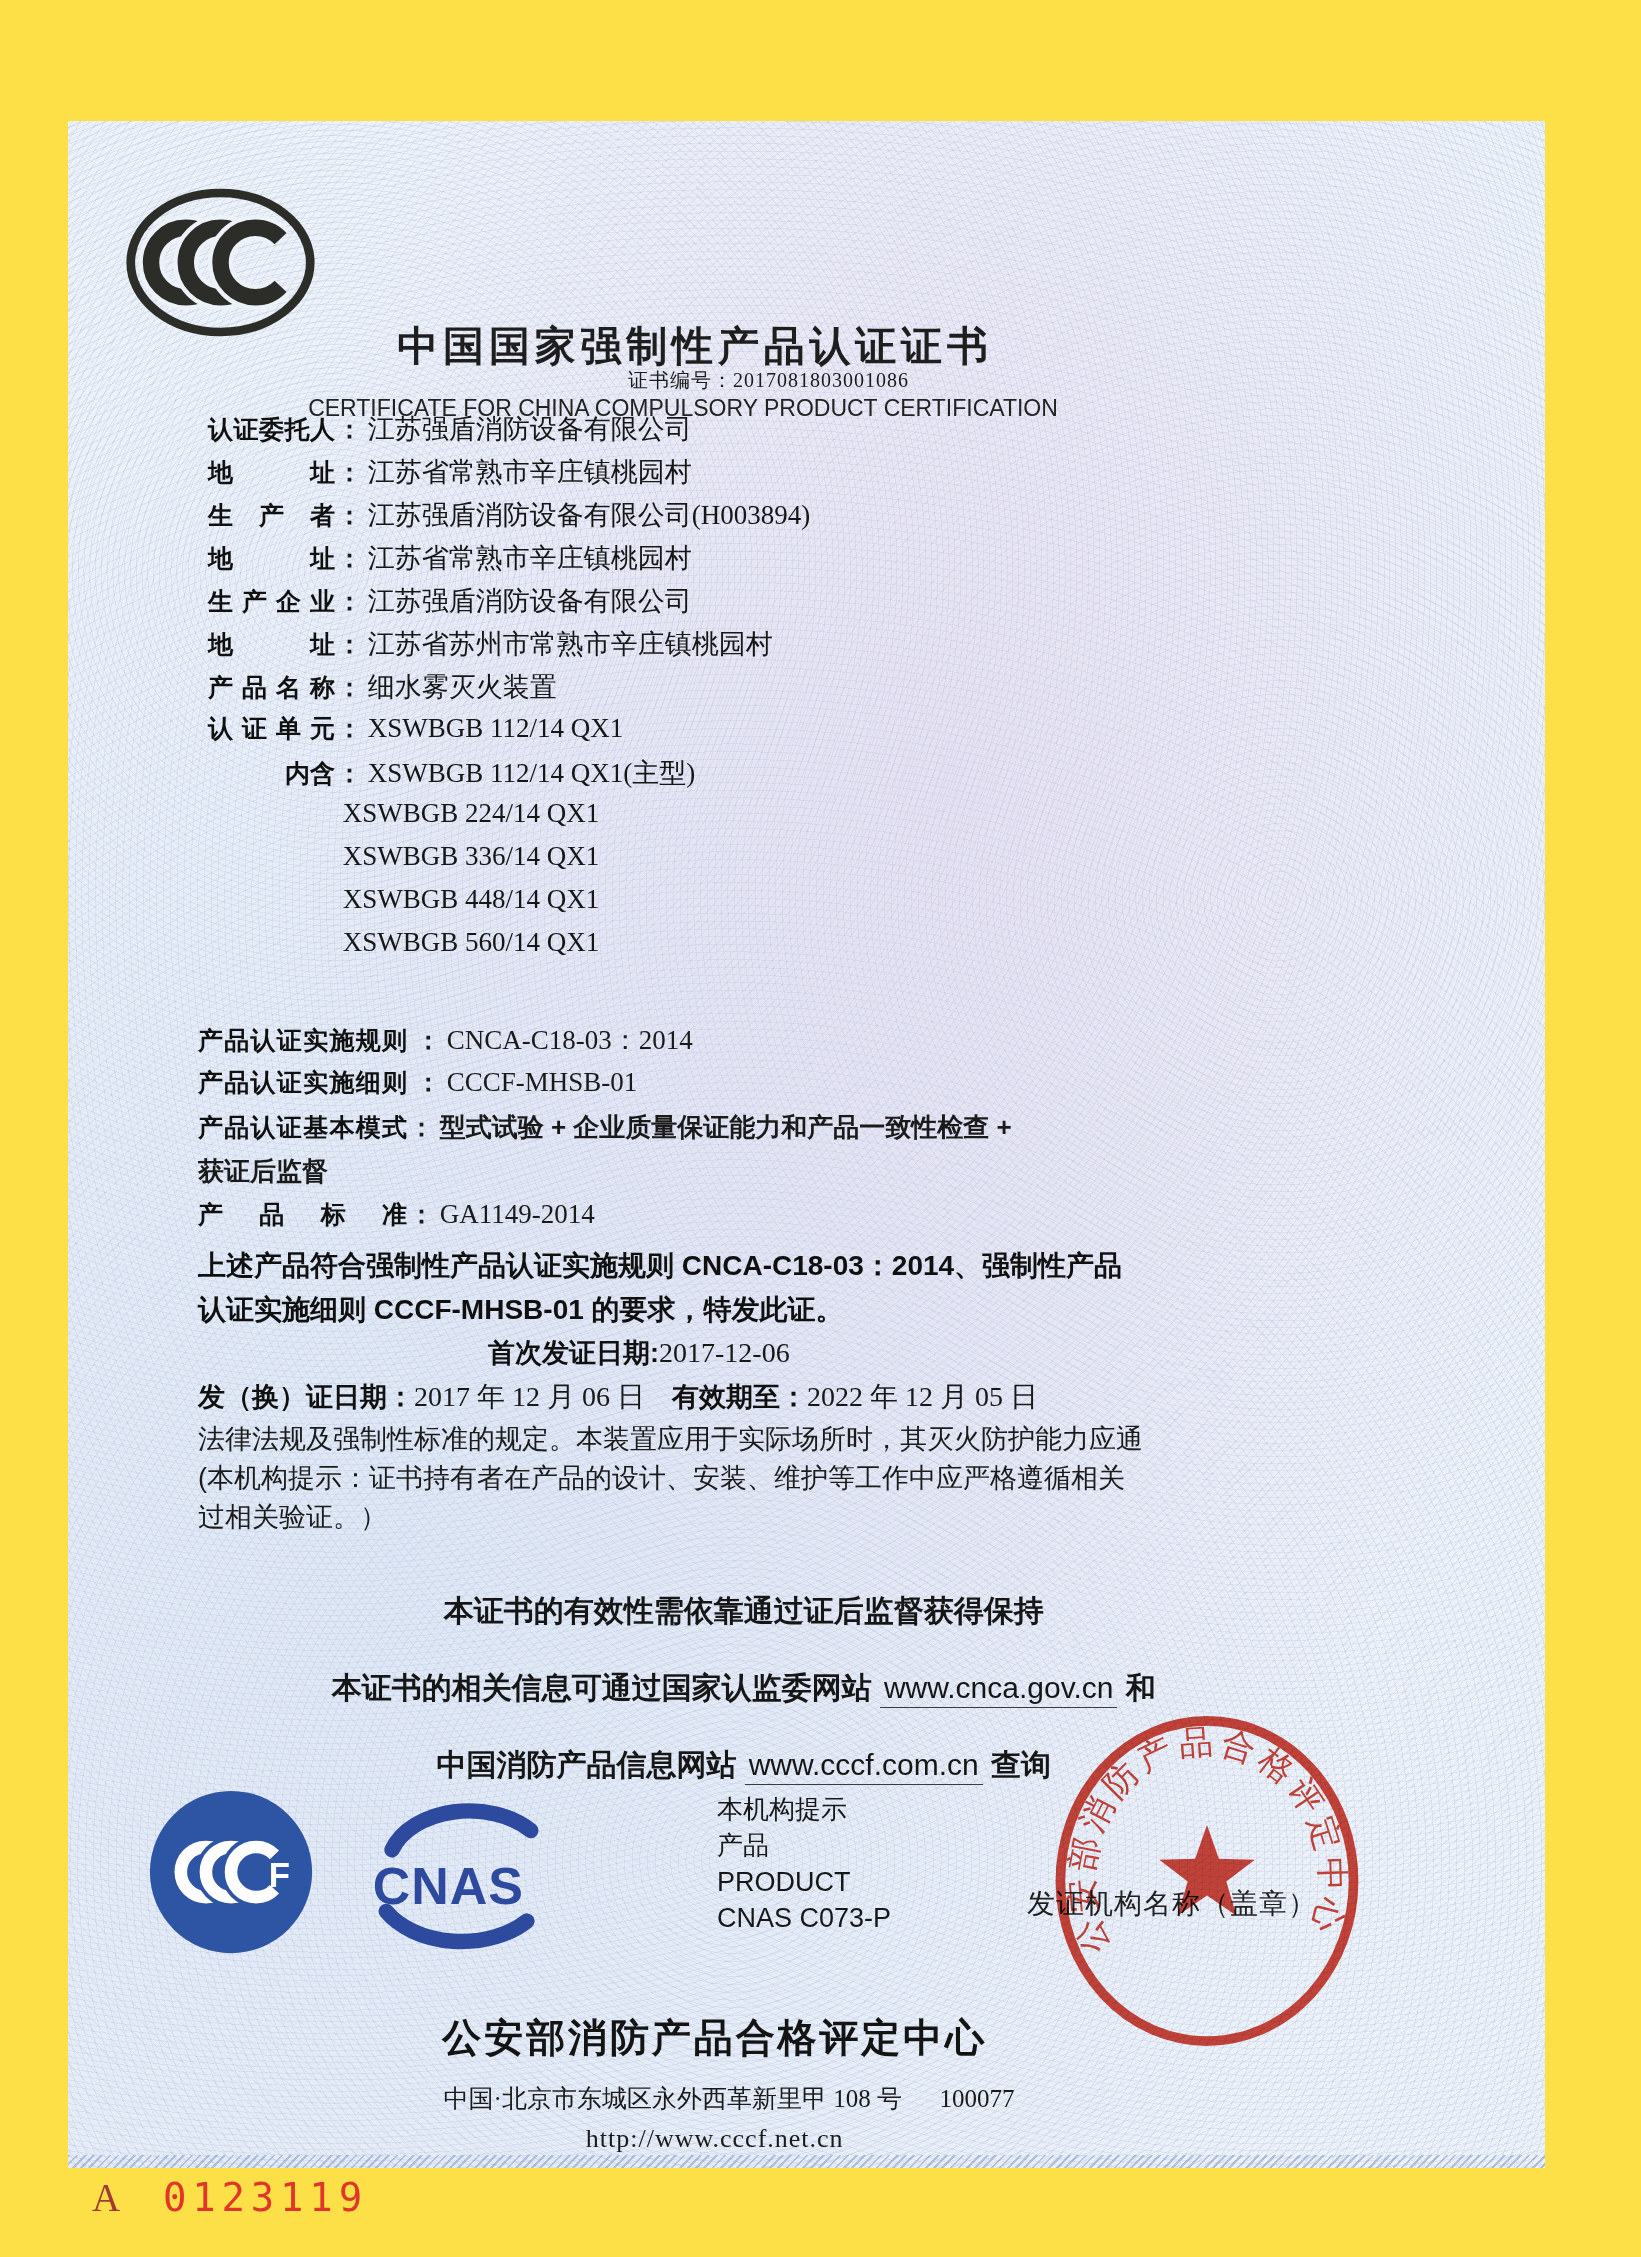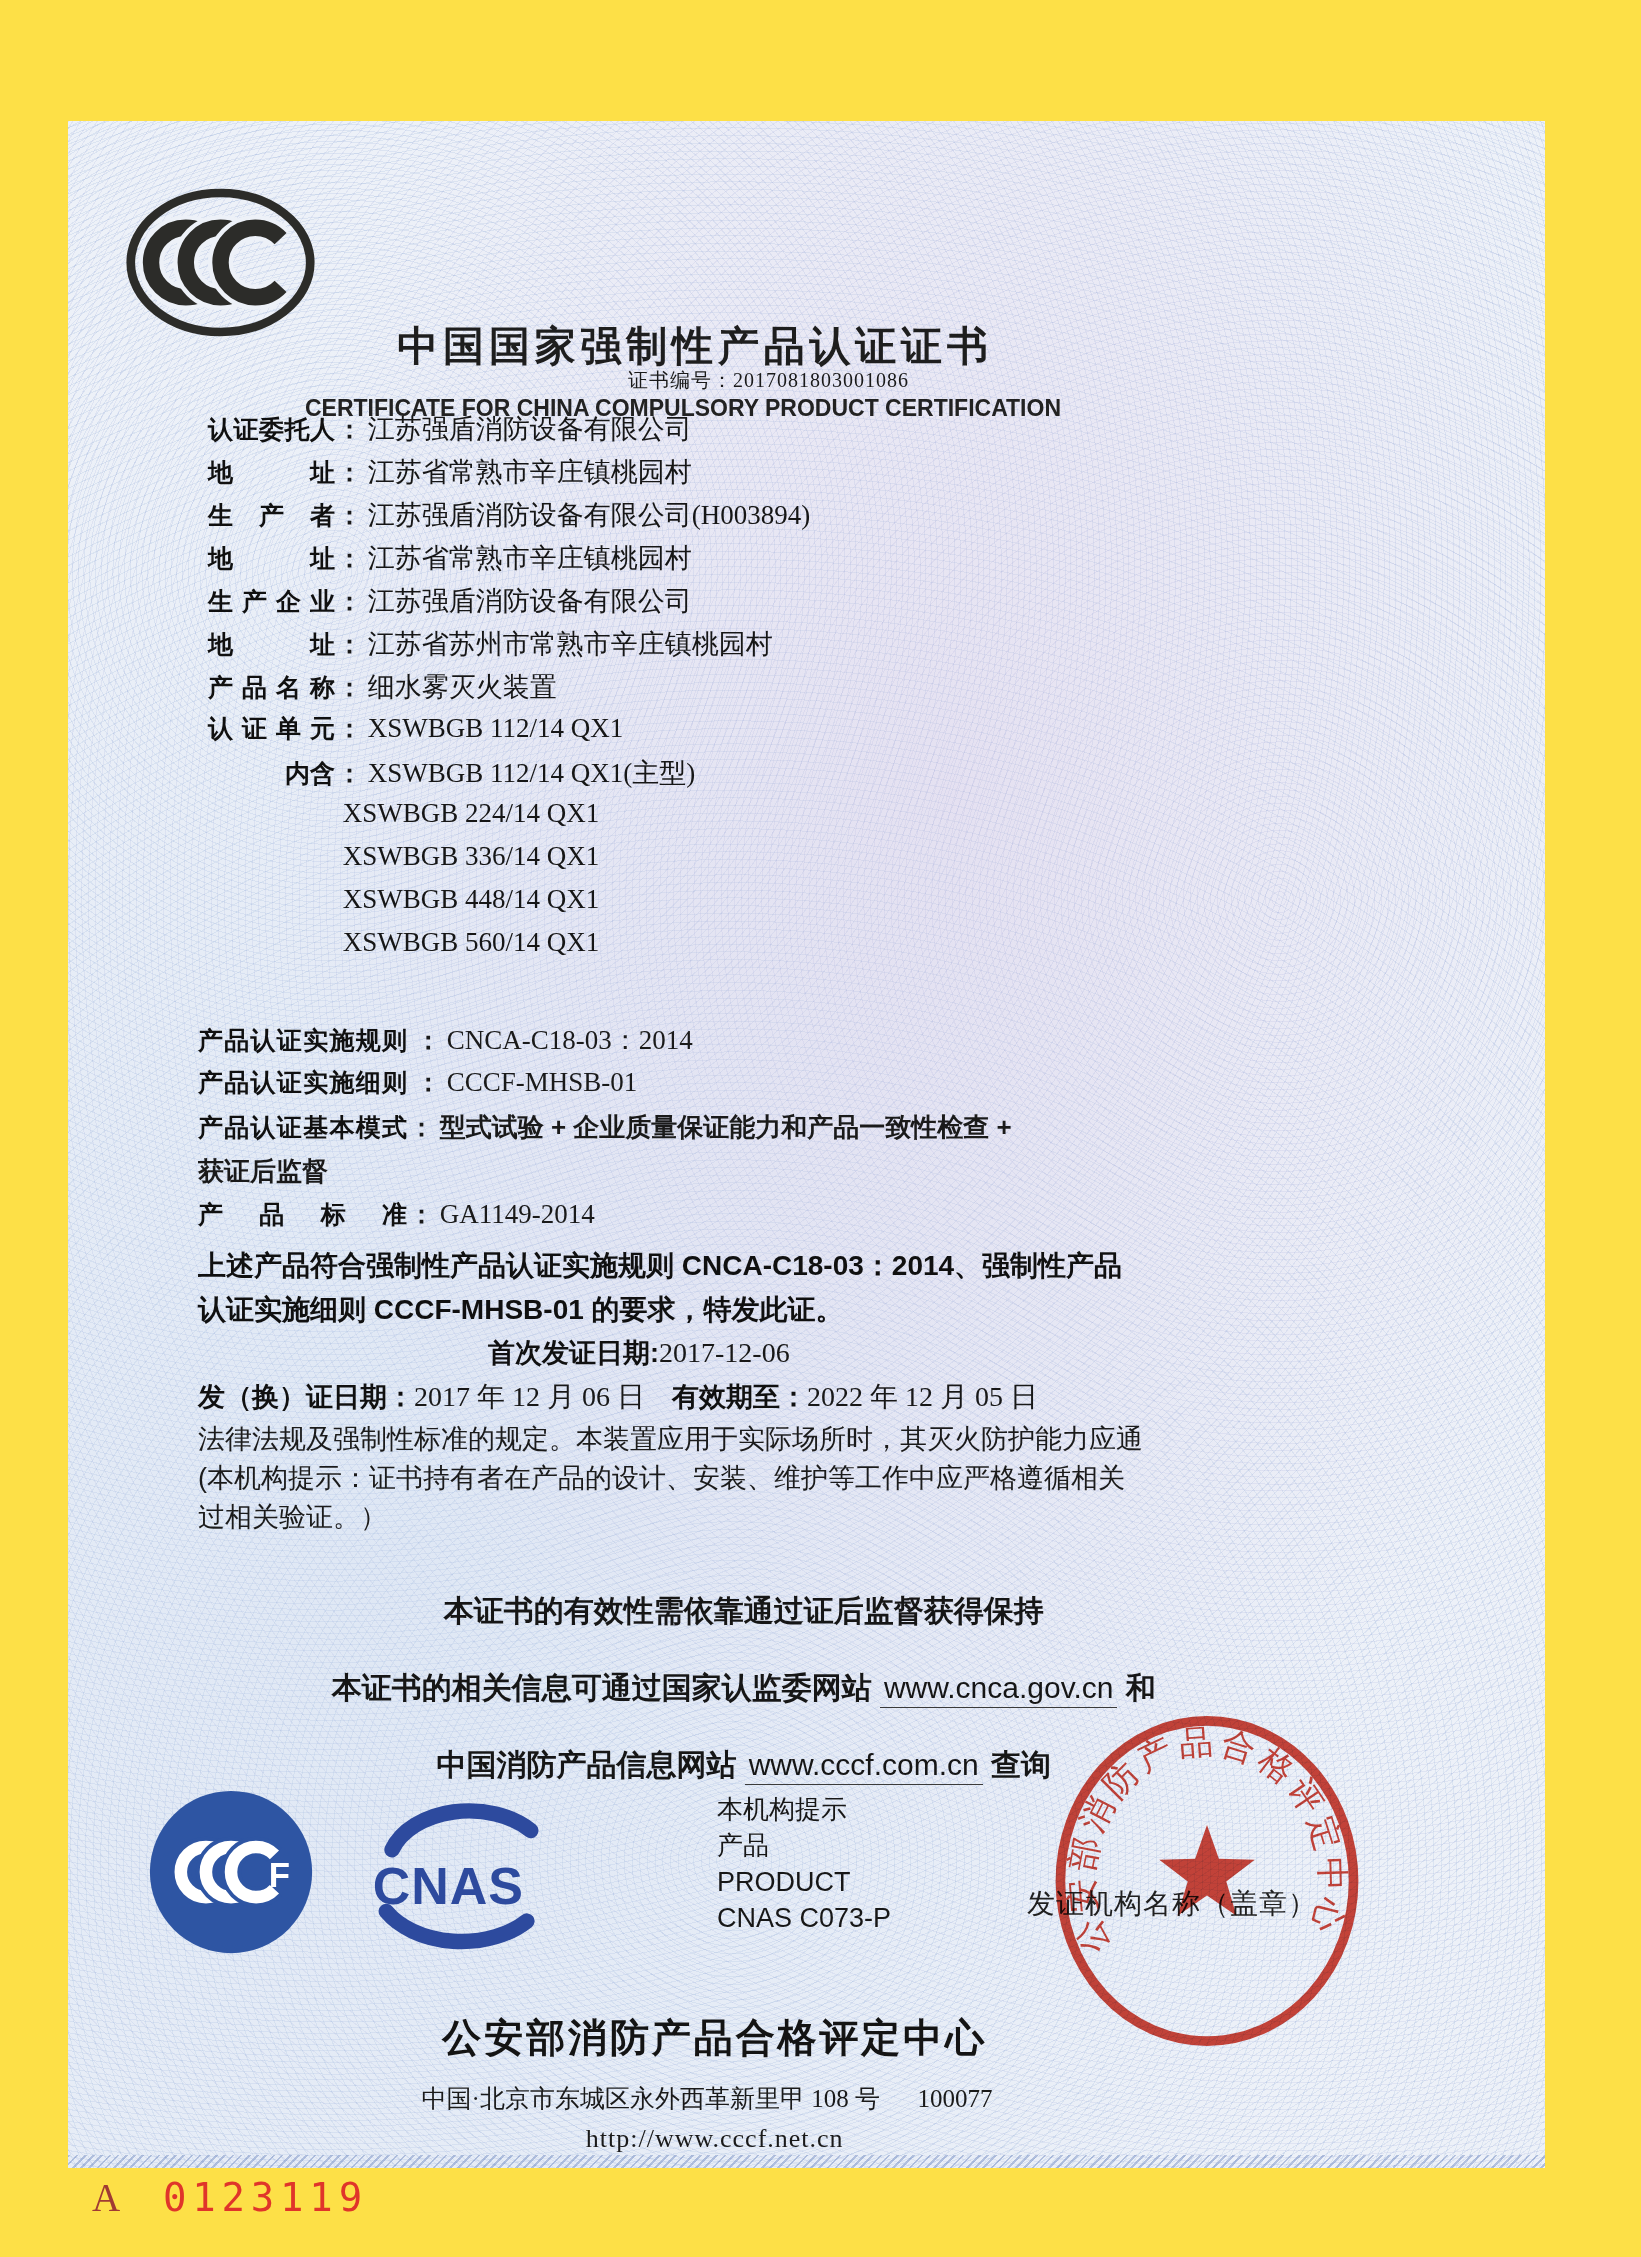--- a/index.html
+++ b/index.html
@@ -15,21 +15,21 @@
       repeating-radial-gradient(circle at 82% 38%, rgba(128,140,205,0.13) 0px, rgba(128,140,205,0.13) 1px, rgba(0,0,0,0) 1px, rgba(0,0,0,0) 6.8px),
       repeating-radial-gradient(circle at 45% 85%, rgba(110,150,200,0.14) 0px, rgba(110,150,200,0.14) 1px, rgba(0,0,0,0) 1px, rgba(0,0,0,0) 7.7px);
   }
   #cert:after{content:"";position:absolute;left:0;right:0;bottom:0;height:12.6px;
       background:repeating-linear-gradient(135deg, rgba(96,124,184,0.40) 0 1.9px, rgba(0,0,0,0) 1.9px 5.8px);}
   .abs{position:absolute;}
 
   #title-cn{left:241px;top:198px;width:772px;text-align:center;font-size:41px;font-weight:700;
             letter-spacing:4.8px;color:#1e1e1e;font-family:"Liberation Sans","DejaVu Sans",sans-serif;}
   #title-en{left:229px;top:274px;width:772px;text-align:center;font-size:23px;color:#222;
-            font-family:"Liberation Sans","DejaVu Sans",sans-serif;font-weight:bold;}
+            font-family:"Liberation Sans","DejaVu Sans",sans-serif;}
   #cert-no-line{left:628px;top:367px;font-size:20px;letter-spacing:1px;}
 
   
   #fields{left:208px;top:410px;width:1255px;}
   .frow{display:flex;align-items:baseline;height:43px;font-size:27px;}
   .flabel{display:inline-block;width:127px;text-align:justify;text-align-last:justify;
           font-weight:700;font-size:25px;color:#101010;
           font-family:"Liberation Sans","DejaVu Sans",sans-serif;}
   .flabel.right{text-align:right;text-align-last:right;}
   .fcolon{font-weight:700;font-size:25px;margin:0 5.8px 0 1.9px;
@@ -278,21 +278,21 @@
     <svg class="abs" id="stamp-box" style="left:977px;top:1588px" width="324" height="344" viewBox="0 0 336 356">
       <ellipse cx="168" cy="178" rx="152" ry="166" fill="none" stroke="#cf382b" stroke-width="10"></ellipse>
       <polygon points="168,120 180.3,155 217.5,155.9 188,178.5 198.6,214.1 168,193 137.4,214.1 148,178.5 118.5,155.9 155.7,155" fill="#cf382b"></polygon>
       <path id="sealArc" d="M 71.4,253.7 A 118,132 0 1 1 264.6,253.7" fill="none"></path>
       <text font-size="35" fill="#cf382b" letter-spacing="5" font-family="Liberation Serif, DejaVu Serif, serif">
         <textPath href="#sealArc" startOffset="8">公安部消防产品合格评定中心</textPath>
       </text>
     </svg>
 
     <div class="abs" id="org-name" style="left:9.7px;top:1890px">公安部消防产品合格评定中心</div>
-    <div class="abs" id="address-line" style="left:2px;top:1961px">中国·北京市东城区永外西革新里甲 108 号      100077</div>
+    <div class="abs" id="address-line" style="left:24px;top:1961px">中国·北京市东城区永外西革新里甲 108 号      100077</div>
     <div class="abs" id="site-url" style="left:9.7px;top:2003px">http://www.cccf.net.cn</div>
   </div>
 
   <div class="abs" id="serial">
     <span class="pfx">A</span><span class="num">0123119</span>
   </div>
 </div>
 
 
 </body></html>

